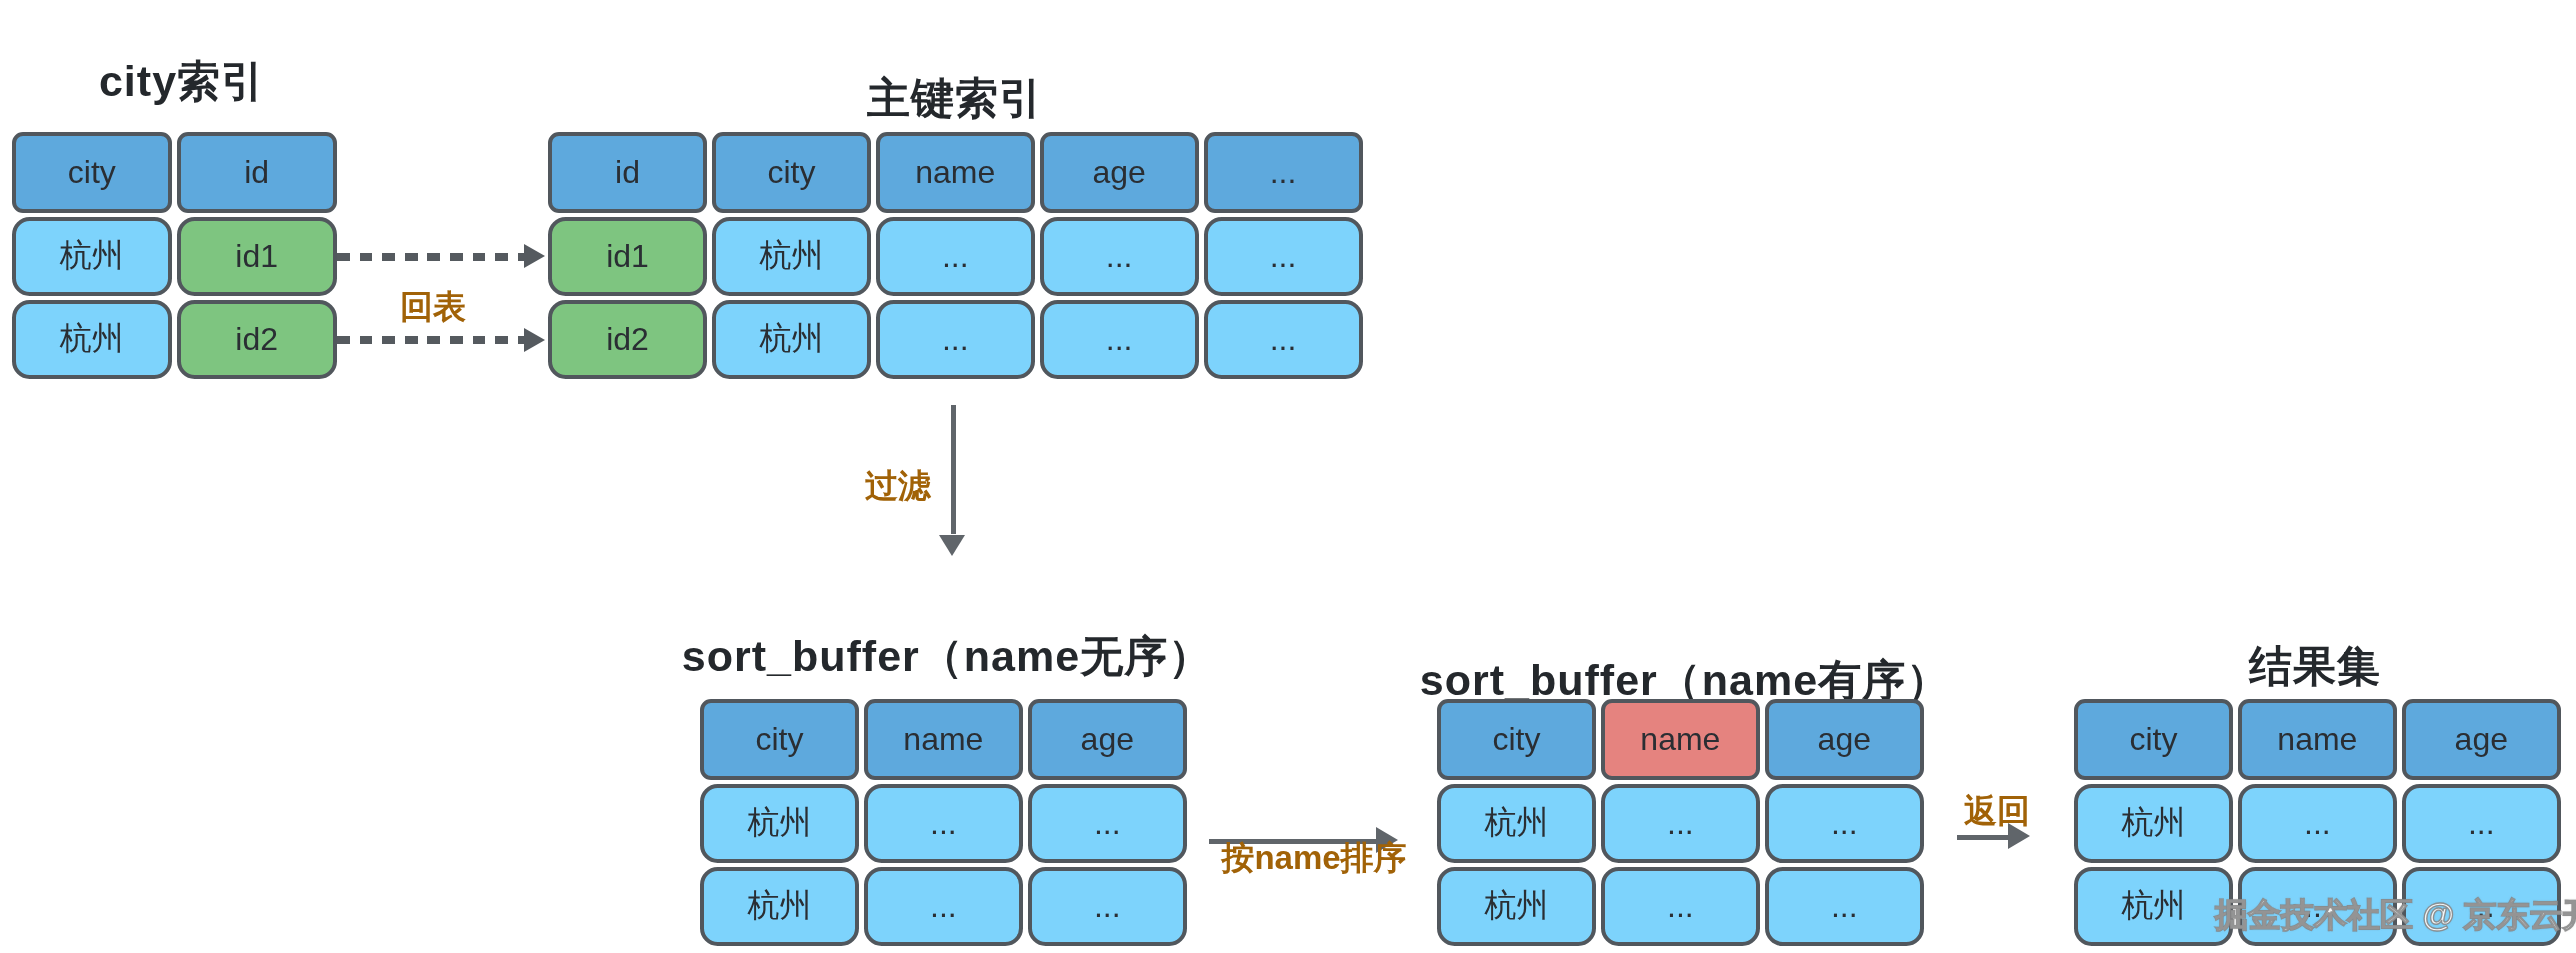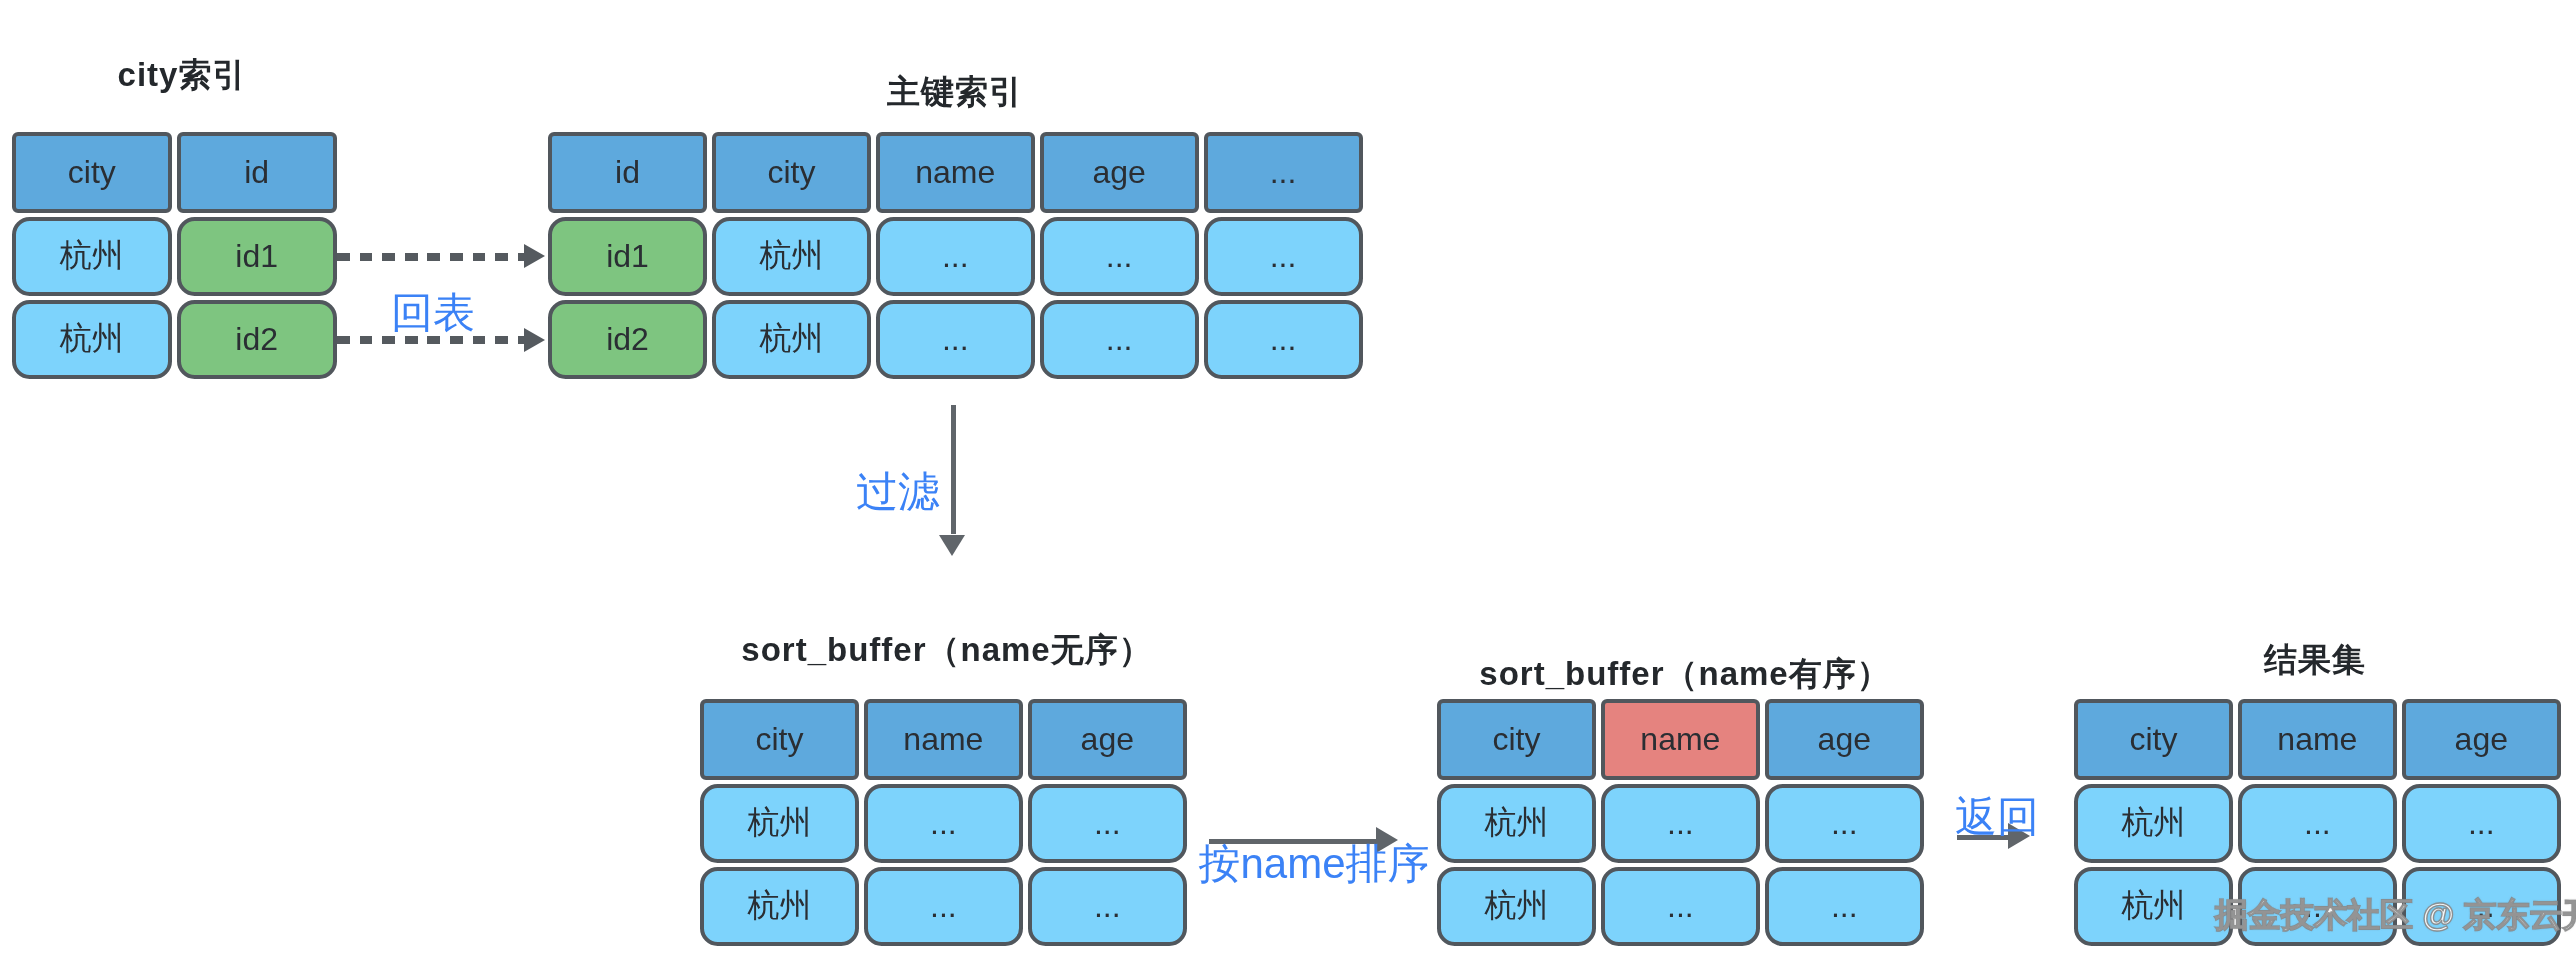--- a/index.html
+++ b/index.html
@@ -1,25 +1,25 @@
 <!DOCTYPE html>
 <html><head>
 <meta charset="utf-8">
 <style>
   html,body{margin:0;padding:0;background:#ffffff;}
   body{position:relative;width:2576px;height:953px;overflow:hidden;
        font-family:"Liberation Sans","DejaVu Sans",sans-serif;color:#2a2e33;}
-  .title{position:absolute;transform:translateX(-50%);font-size:33px;font-weight:600;
+  .title{position:absolute;transform:translateX(-50%);font-size:43px;font-weight:600;
          color:#24282c;white-space:nowrap;letter-spacing:1px;}
-  .lbl{position:absolute;transform:translateX(-50%);font-size:42px;font-weight:400;
-       color:#3b82f6;white-space:nowrap;}
+  .lbl{position:absolute;transform:translateX(-50%);font-size:33px;font-weight:700;
+       color:#a16207;white-space:nowrap;}
   .tbl{position:absolute;display:grid;gap:3.9px 4.9px;}
   .cell{box-sizing:border-box;display:flex;align-items:center;justify-content:center;
         font-size:32px;border:4.9px solid #51575d;background:#7dd3fc;border-radius:17.7px;}
-  .cell.h{background:#5ea9dd;border-radius:6px;}
+  .cell.h{background:#5ea9dd;border-radius:11px;}
   .cell.green{background:#7ec580;}
   .cell.h.red{background:#e5837f;}
   .dash{position:absolute;height:7.8px;
         background:repeating-linear-gradient(90deg,#555a5f 0 12.8px,transparent 12.8px 22.6px);}
   .head-r{position:absolute;width:0;height:0;
           border-top:12.8px solid transparent;border-bottom:12.8px solid transparent;
           border-left:21.6px solid #555a5f;}
   .vline{position:absolute;width:4.9px;background:#60656a;}
   .head-d{position:absolute;width:0;height:0;
           border-left:13.7px solid transparent;border-right:13.7px solid transparent;

